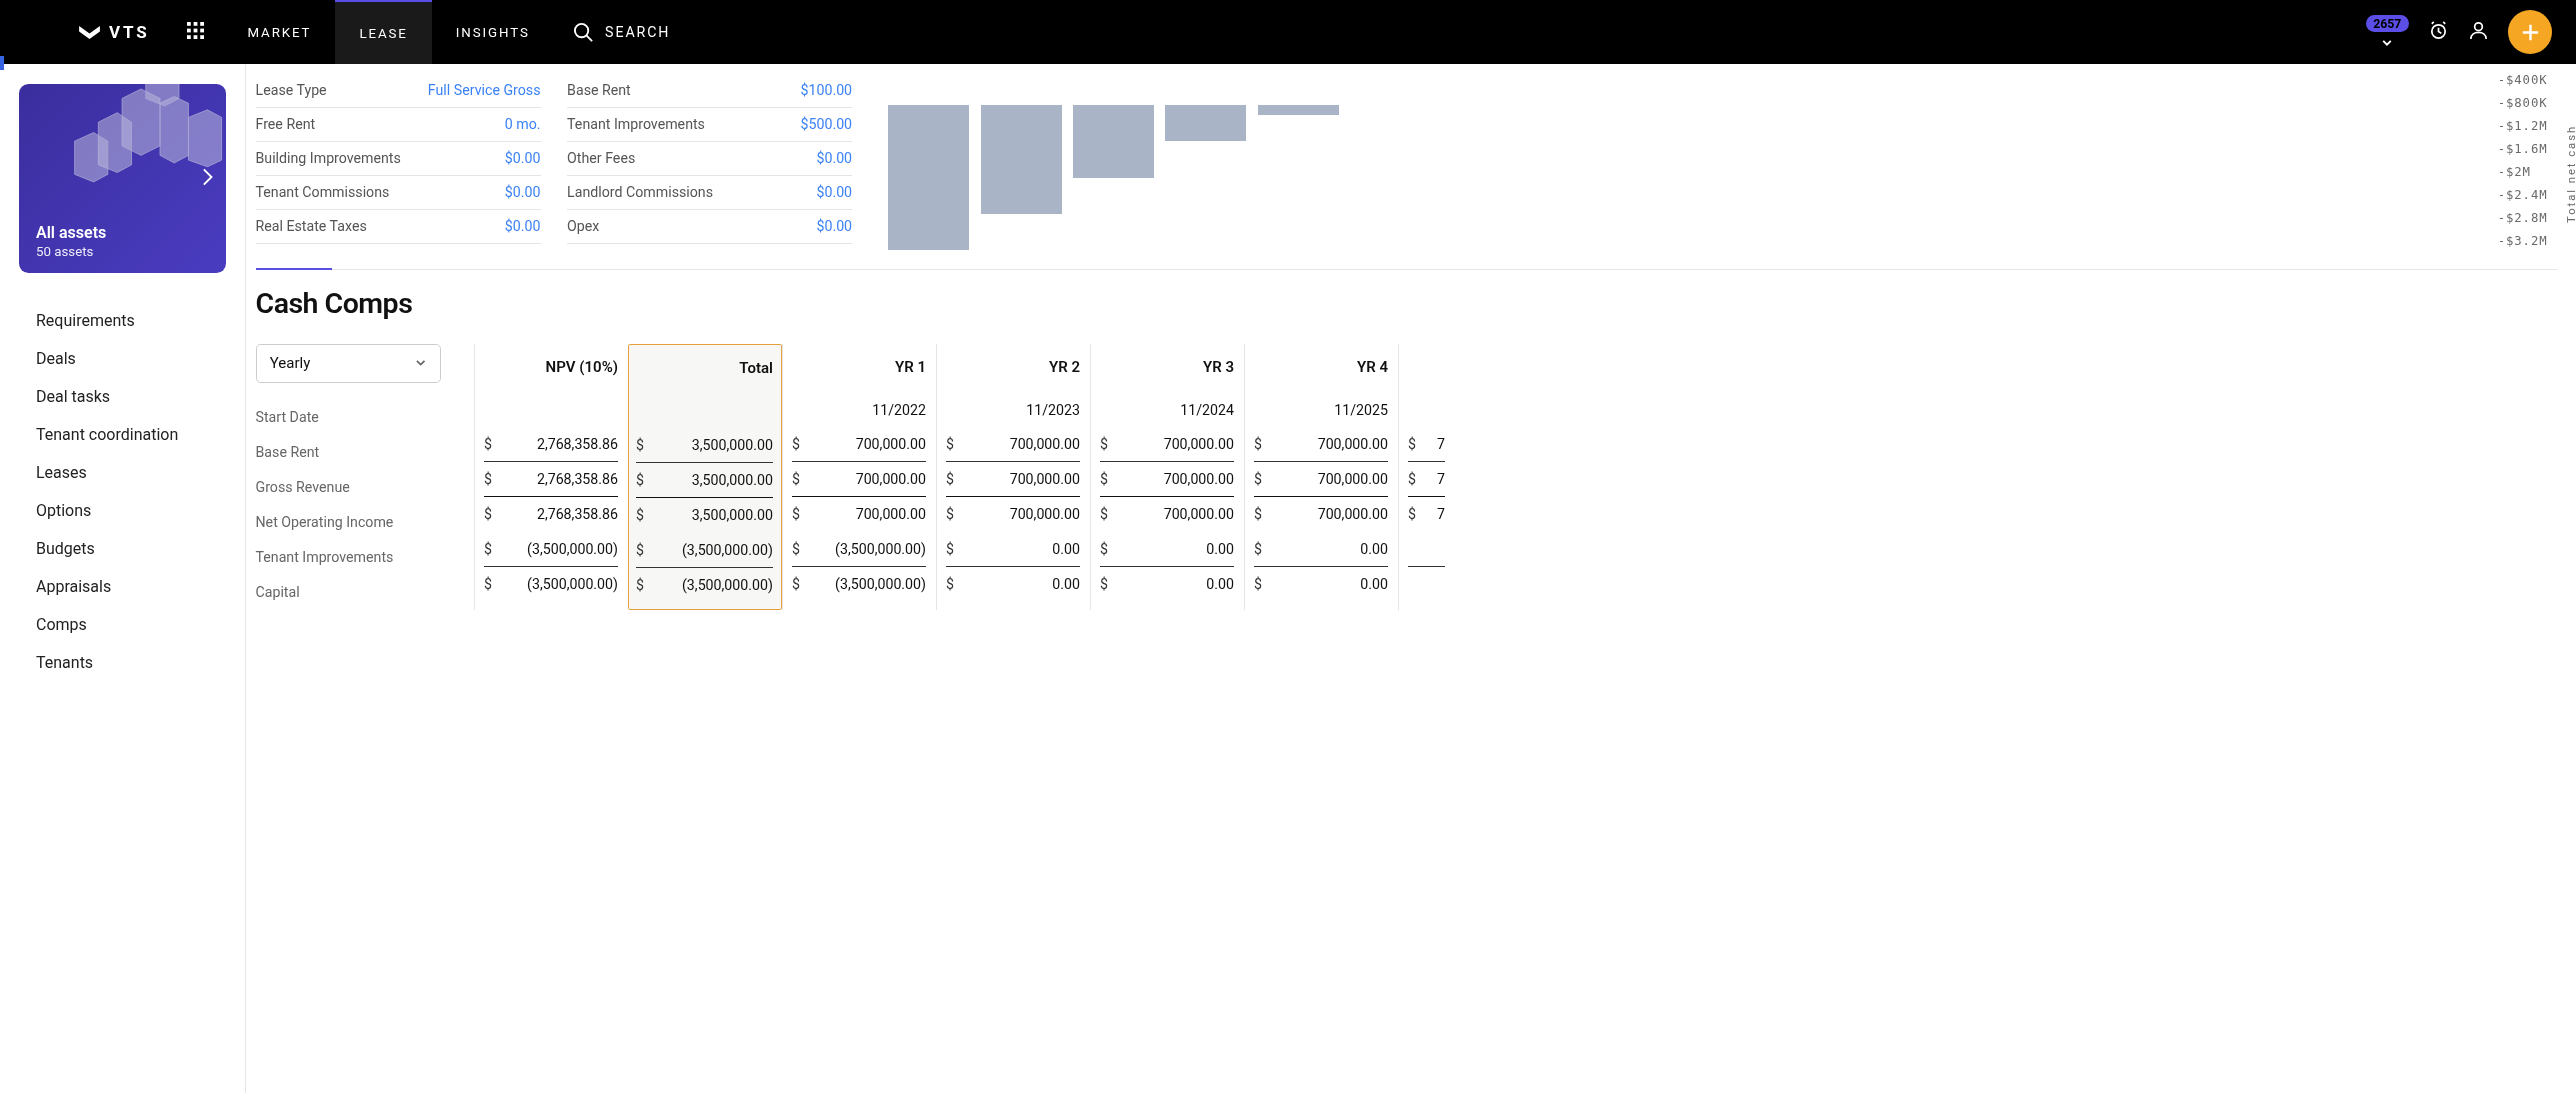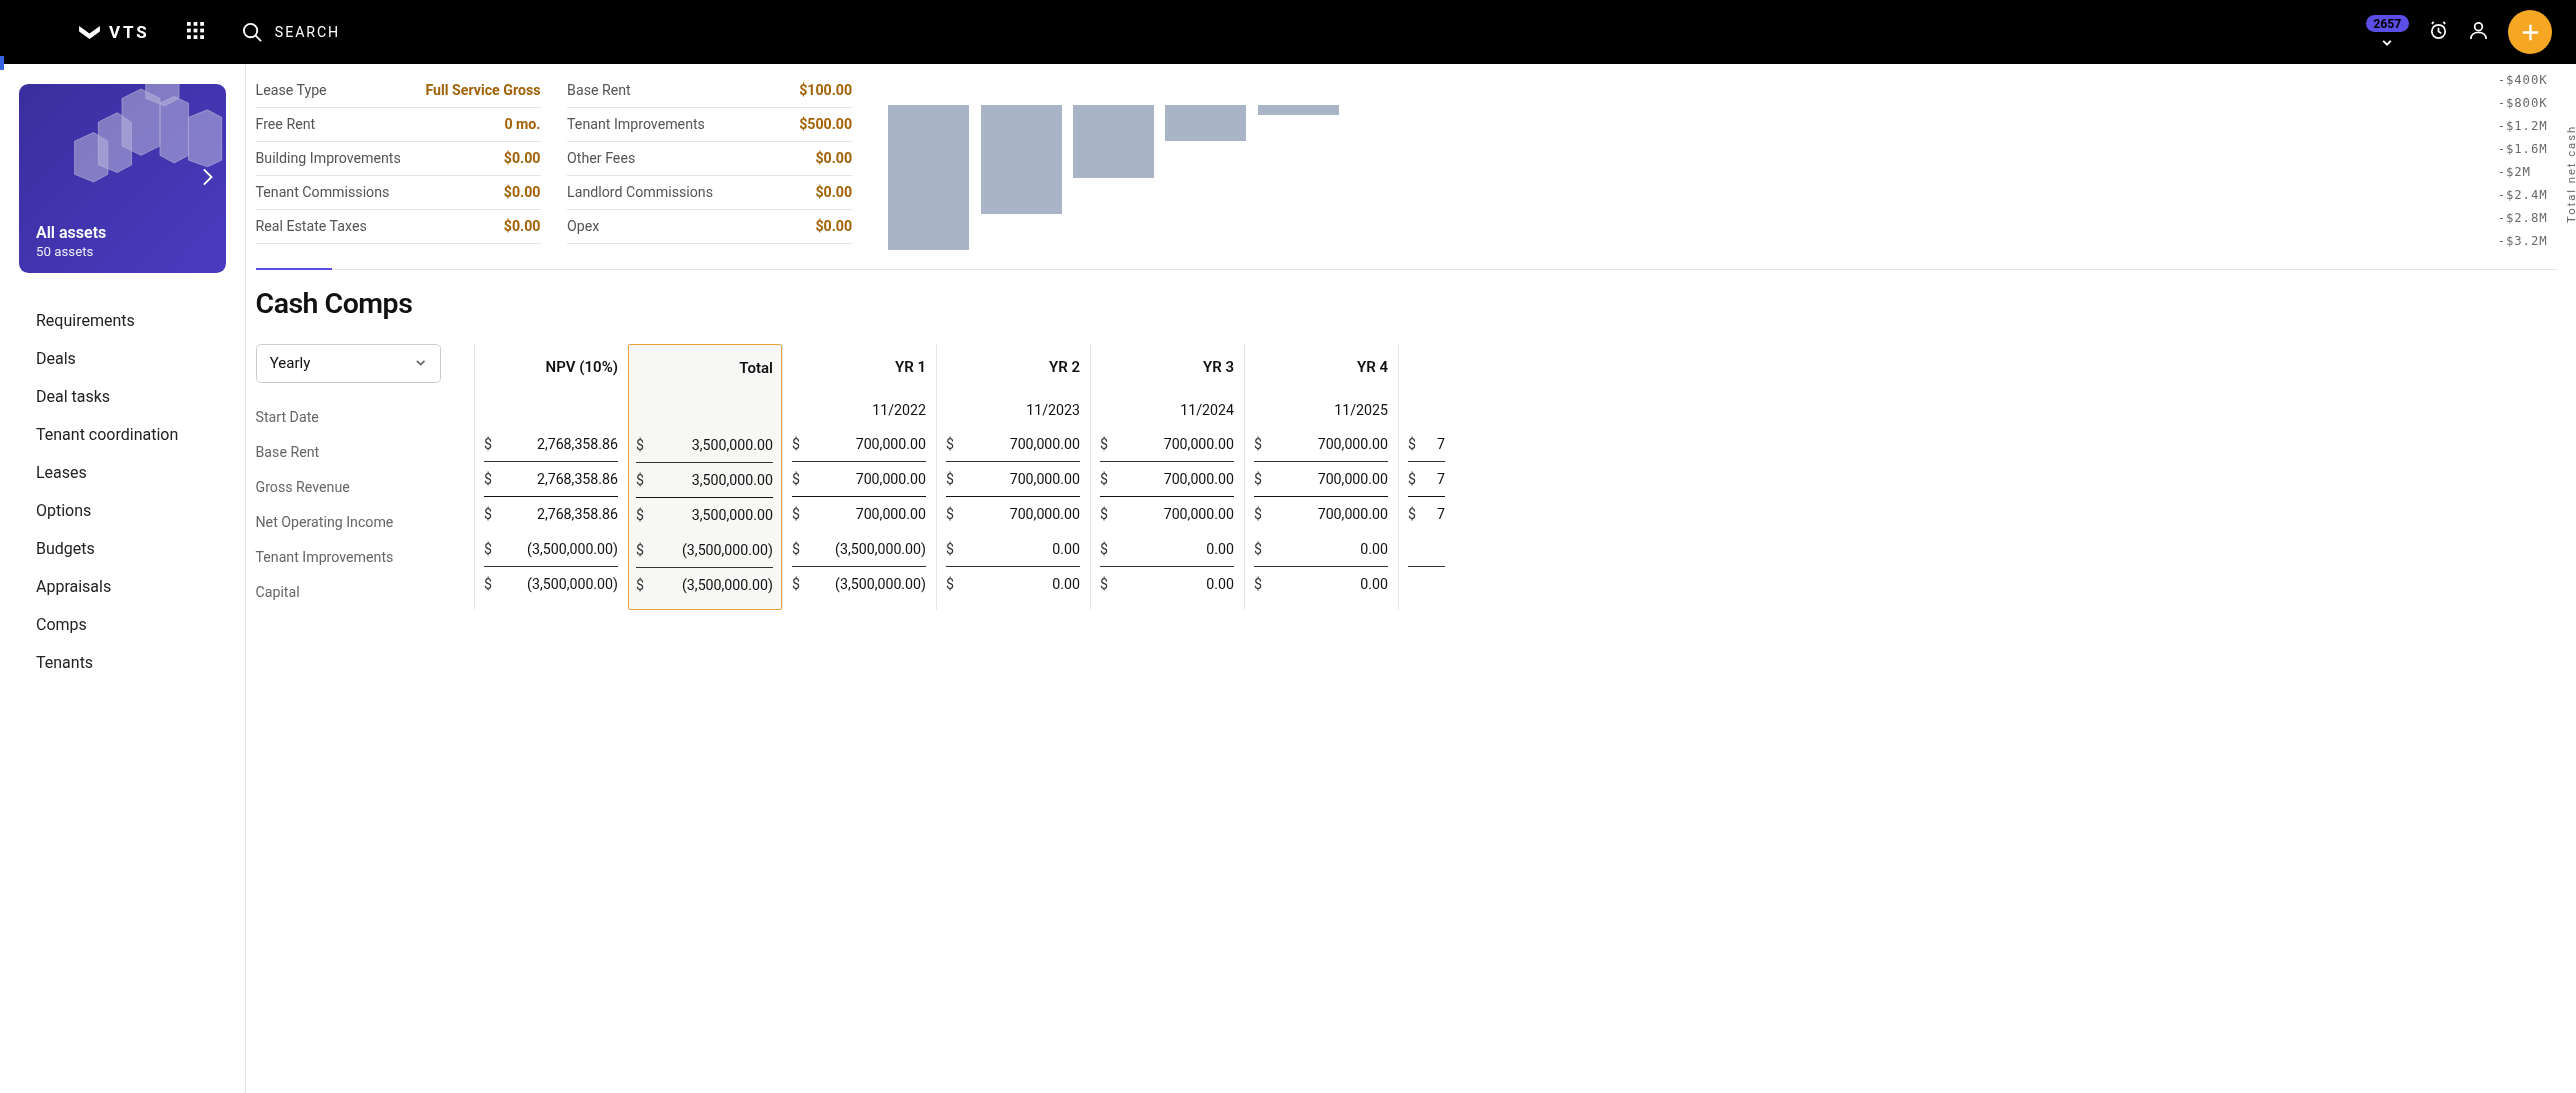--- a/index.html
+++ b/index.html
@@ -33,21 +33,21 @@
   .side-nav { padding: 9.5px 0; }
   .side-nav-item { padding: 9.5px 36px; font-size: 16px; color: #222; cursor: pointer; }
   
   .main { flex: 1; padding: 9.5px 0 0 9.5px; overflow-x: auto; }
   
   
   .summary-row { display: flex; gap: 26.6px; padding: 0 0 19px 0; }
   .summary-col { width: 285px; }
   .summary-item { display: flex; justify-content: space-between; padding: 8.5px 0; border-bottom: 0.9px solid #e5e5e5; font-size: 14.2px; }
   .summary-label { color: #555; }
-  .summary-value { color: #a16207; font-weight: 700; }
+  .summary-value { color: #3b82f6; font-weight: 400; }
   
   
   .chart-area { flex: 1; position: relative; height: 176px; min-width: 551px; }
   .chart-bars { position: absolute; left: 9.5px; bottom: 0; display: flex; gap: 11.4px; align-items: flex-start; }
   .chart-bar { width: 81px; background: #a9b4c7; }
   .chart-axis { position: absolute; right: 28.5px; top: -4.7px; font-size: 12.3px; color: #6a6a6a; text-align: left; line-height: 23px; font-family: monospace; letter-spacing: 0.9px; }
   .chart-axis-label { position: absolute; right: 4.7px; top: 50%; transform: rotate(-90deg) translateX(45%); transform-origin: right center; font-size: 11.4px; color: #6a6a6a; letter-spacing: 1.9px; white-space: nowrap; }
   
   
   .section-divider { border-top: 0.9px solid #e5e5e5; margin-right: 19px; position: relative; }
@@ -89,20 +89,25 @@
           <rect x="7" y="0" width="4" height="4"></rect>
           <rect x="14" y="0" width="4" height="4"></rect>
           <rect x="0" y="7" width="4" height="4"></rect>
           <rect x="7" y="7" width="4" height="4"></rect>
           <rect x="14" y="7" width="4" height="4"></rect>
           <rect x="0" y="14" width="4" height="4"></rect>
           <rect x="7" y="14" width="4" height="4"></rect>
           <rect x="14" y="14" width="4" height="4"></rect>
         </g>
       </svg>
+  </div>
+  <div class="nav-tabs">
+    <div class="nav-tab">MARKET</div>
+    <div class="nav-tab active">LEASE</div>
+    <div class="nav-tab">INSIGHTS</div>
   </div>
   <div class="search-wrap">
     <svg width="21" height="21" viewBox="0 0 22 22">
         <circle cx="9" cy="9" r="7" stroke="#fff" stroke-width="2" fill="none"></circle>
         <line x1="14" y1="14" x2="20" y2="20" stroke="#fff" stroke-width="2"></line>
       </svg>
     <span class="search-text">SEARCH</span>
   </div>
   <div class="header-right">
     <div style="position:relative;">

